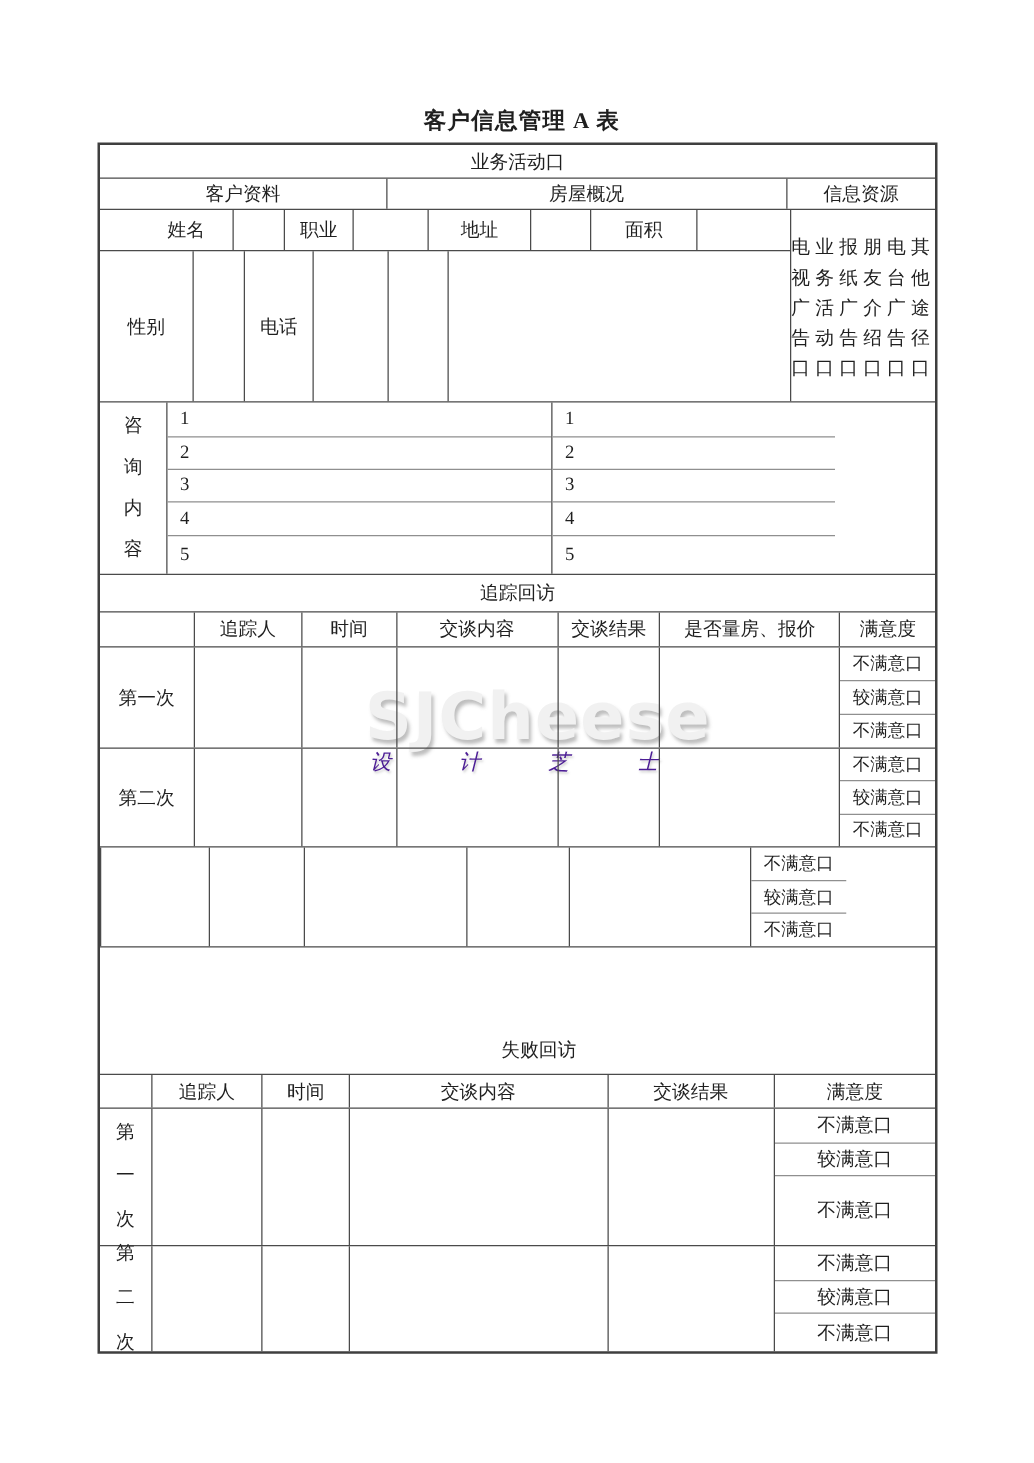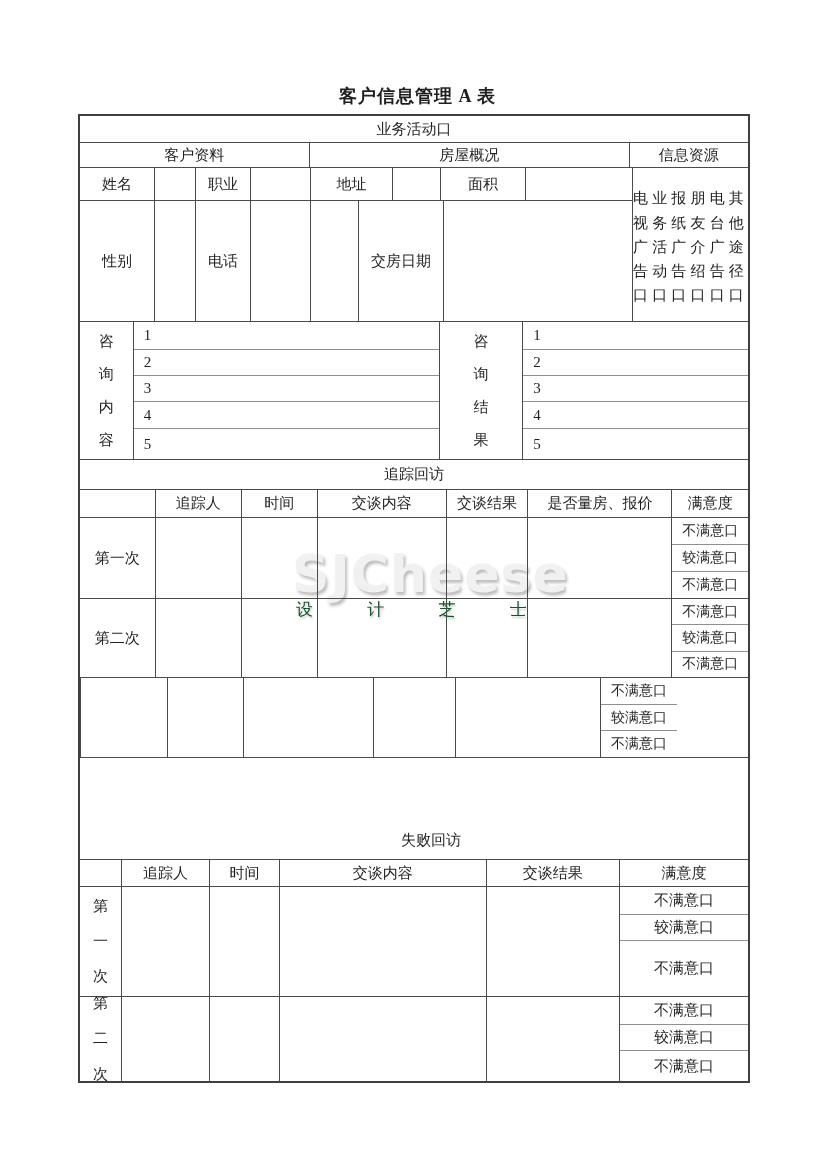--- a/index.html
+++ b/index.html
@@ -17,23 +17,24 @@
   .watermark { position:absolute; inset:0; z-index:0; pointer-events:none; }
   .wm-main {
     position:absolute; left:292px; top:544px;
     font-family:"DejaVu Sans","Liberation Sans",sans-serif;
     font-size:52px; font-weight:bold; letter-spacing:1px;
     color:#f1f1f1;
     text-shadow:2px 3px 3px rgba(110,110,110,0.45);
   }
   .wm-sub {
     position:absolute; left:296px; top:598px;
-    font-size:17px; color:#14532d;
+    font-size:17px; color:#4c1d95;
     word-spacing:50px;
     text-shadow:1px 2px 2px rgba(120,120,120,0.4);
+    font-style:italic;
   }
 
   
   .doc-title {
     position:absolute; top:84px; left:4px; width:100%;
     text-align:center; font-size:18px; font-weight:bold;
     letter-spacing:1px; z-index:1;
   }
 
   
@@ -55,21 +56,21 @@
   .secA .cell { width:100%; }
 
   
   .secB { height:25px; }
   .bc1 { width:230px; } .bc2 { width:322px; } .bc3 { width:120px; }
 
   
   .secC { height:154px; }
   .cleft { width:552px; display:flex; flex-direction:column; }
   .crow { display:flex; width:100%; }
-  .crow1 { height:32px; }
+  .crow1 { height:32px;margin-left:32px; }
   .crow2 { flex:1; }
   .cc1{width:74px} .cc2{width:41px} .cc3{width:55px} .cc4{width:60px}
   .cc5{width:82px} .cc6{width:48px} .cc7{width:85px} .cc8{width:107px}
   .cinfo {
     width:120px; padding-top:5px;
     display:flex; flex-direction:row; align-items:center;
   }
   .cinfo div { line-height:24.3px; }
 
   
@@ -151,21 +152,20 @@
           <div class="cell cc6 bl"></div>
           <div class="cell cc7 bl">面积</div>
           <div class="cell cc8 bl"></div>
         </div>
         <div class="crow crow2 bt">
           <div class="cell cc1">性别</div>
           <div class="cell cc2 bl"></div>
           <div class="cell cc3 bl">电话</div>
           <div class="cell cc4 bl"></div>
           <div class="cell cc6 bl"></div>
-          <div class="cell cc7 bl">交房日期</div>
           <div class="cell cc8 bl"></div>
         </div>
       </div>
       <div class="cinfo bl">
         <div>电视广告口</div>
         <div>业务活动口</div>
         <div>报纸广告口</div>
         <div>朋友介绍口</div>
         <div>电台广告口</div>
         <div>其他途径口</div>
@@ -175,23 +175,20 @@
     <div class="sec secD bt">
       <div class="cell dc1">
         <span class="vstack">咨询内容</span>
       </div>
       <div class="dc2 bl numrows">
         <div class="numrow nr-a">1</div>
         <div class="numrow nr-b btl">2</div>
         <div class="numrow nr-c btl">3</div>
         <div class="numrow nr-d btl">4</div>
         <div class="numrow nr-e btl">5</div>
-      </div>
-      <div class="cell dc3 bl">
-        <span class="vstack">咨询结果</span>
       </div>
       <div class="dc4 bl numrows">
         <div class="numrow nr-a">1</div>
         <div class="numrow nr-b btl">2</div>
         <div class="numrow nr-c btl">3</div>
         <div class="numrow nr-d btl">4</div>
         <div class="numrow nr-e btl">5</div>
       </div>
     </div>
 

